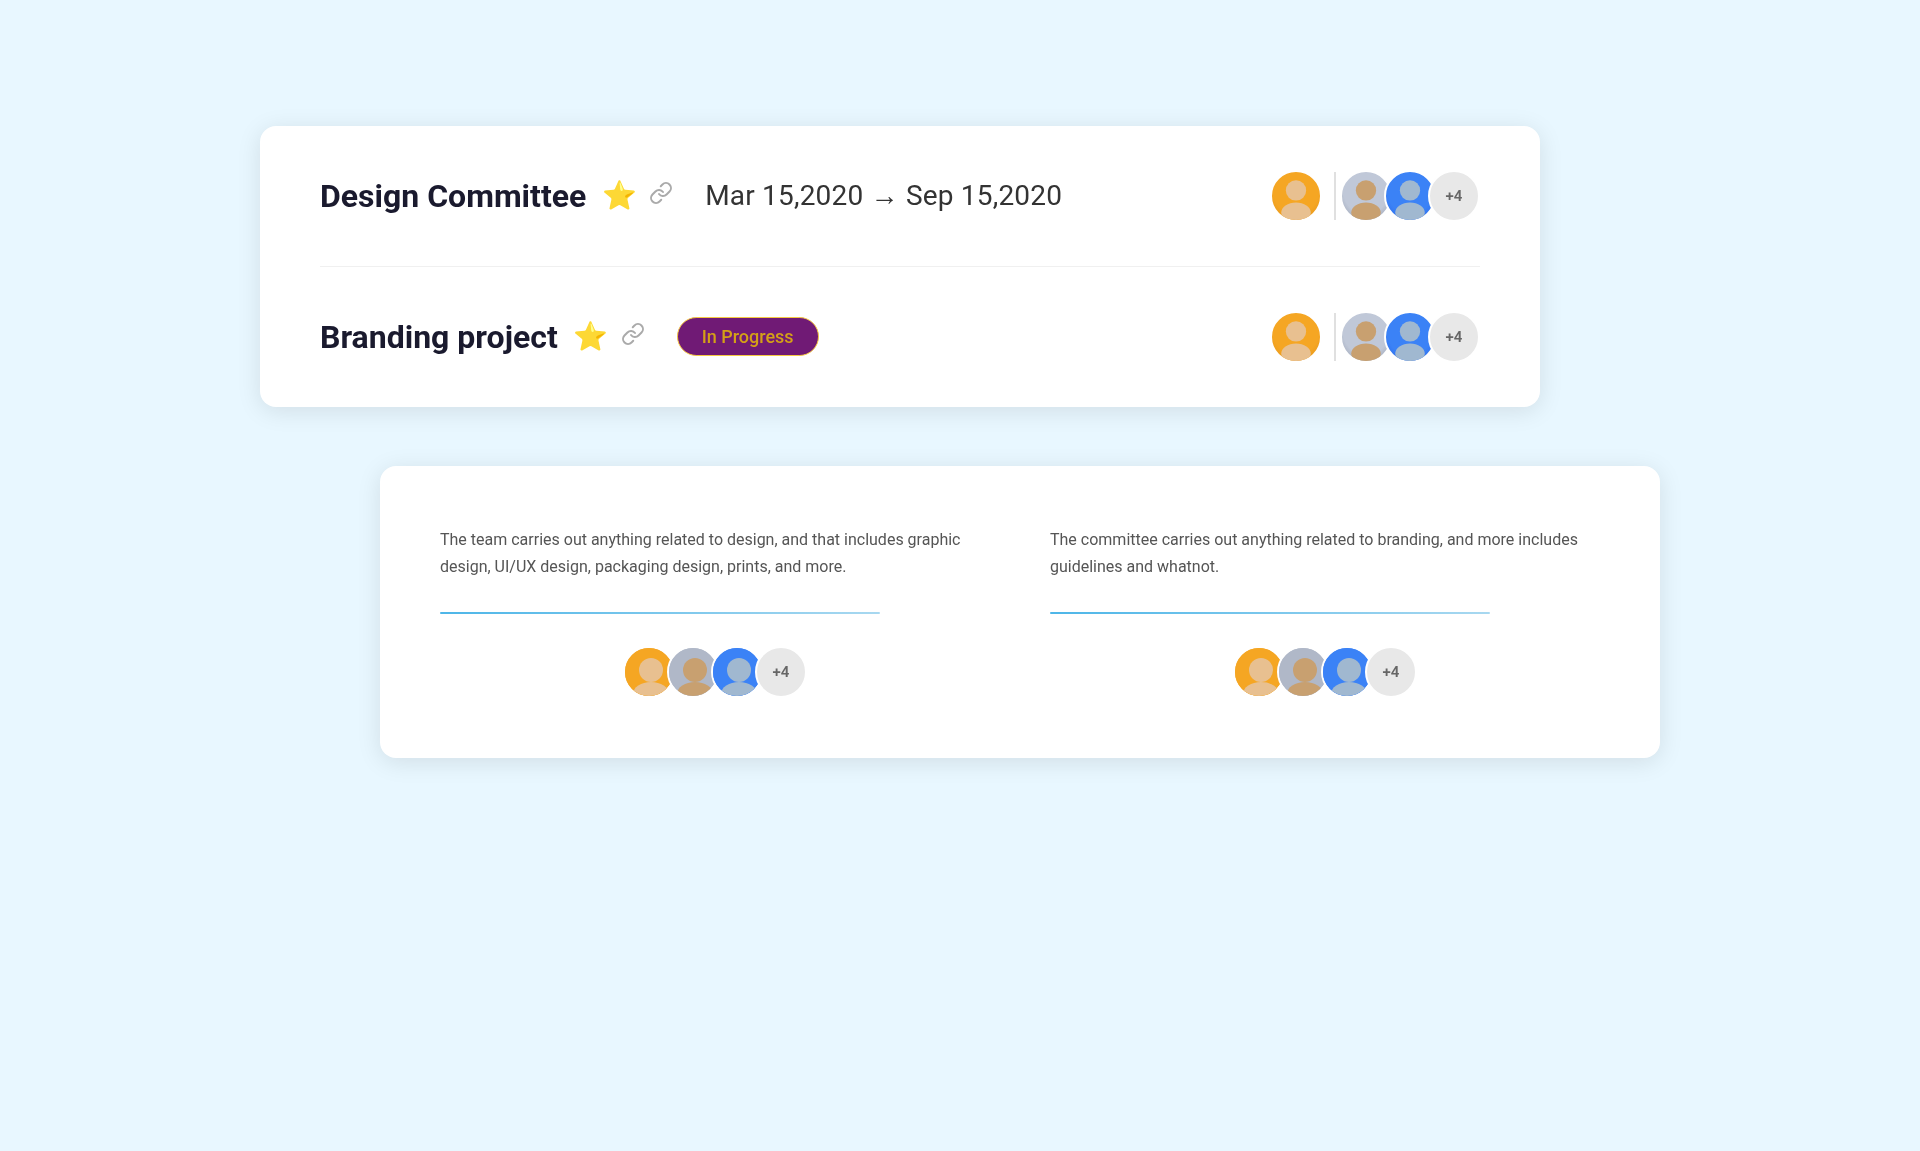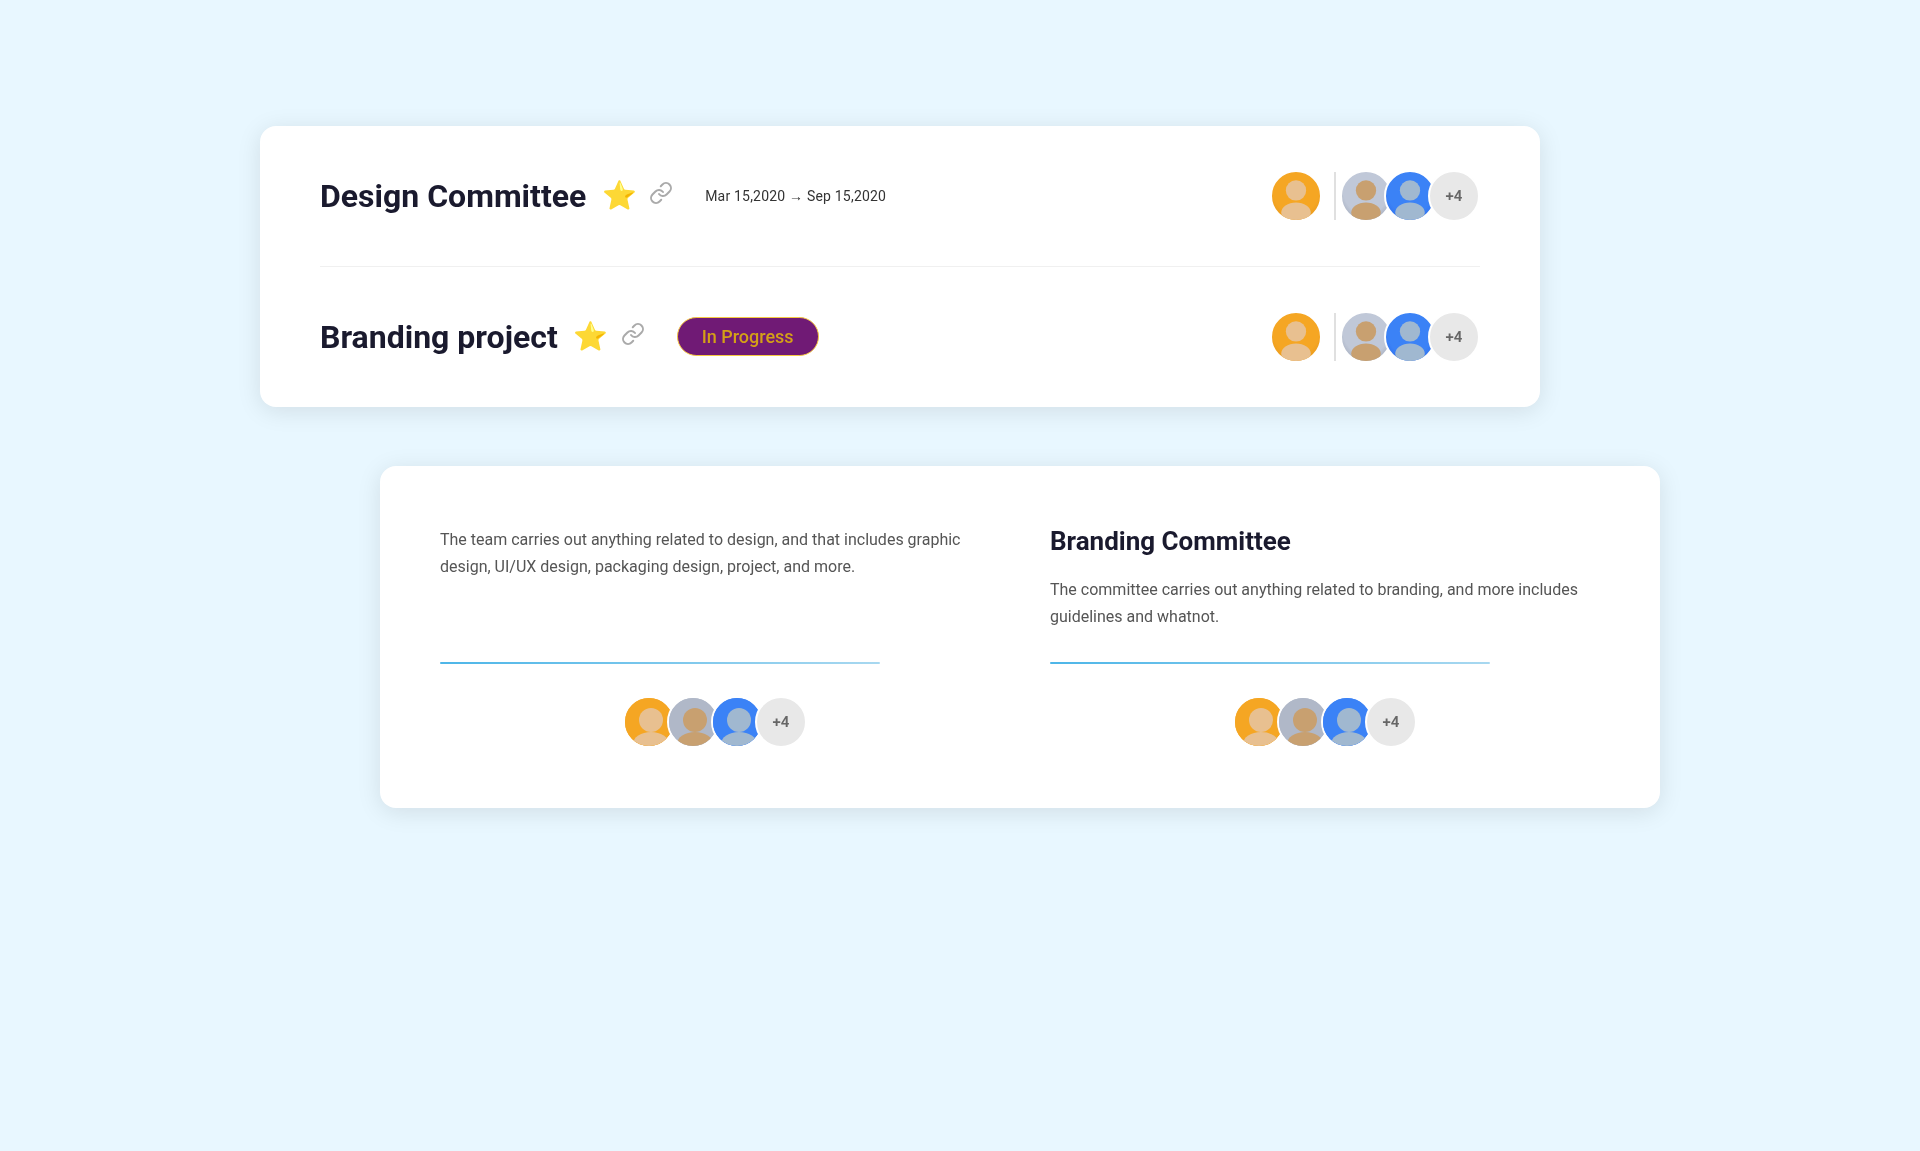--- a/index.html
+++ b/index.html
@@ -55,21 +55,21 @@
     }
 
     .link-icon {
       color: #aaa;
       font-size: 22px;
       margin-right: 32px;
       cursor: pointer;
     }
 
     .date-range {
-      font-size: 14px;
+      font-size: 28px;
       color: #333;
       margin-right: auto;
       letter-spacing: 0.2px;
     }
 
     .in-progress-badge {
       background: #701a75;
       color: #d4a017;
       border: 1.5px solid #f5c842;
       border-radius: 20px;
@@ -272,21 +272,21 @@
         <div class="avatar-count">+4</div>
       </div>
     </div>
 
   </div>
 
   <div class="card-bottom">
     <div class="card-bottom-inner">
 
       <div class="team-section">
-        <div class="team-desc">The team carries out anything related to design, and that includes graphic design, UI/UX design, packaging design, project, and more.</div>
+        <div class="team-desc">The team carries out anything related to design, and that includes graphic design, UI/UX design, packaging design, prints, and more.</div>
         <div class="team-divider"></div>
         <div class="team-avatars">
           <div class="face-svg av1">
             <svg width="52" height="52" viewBox="0 0 52 52">
                 <rect width="52" height="52" fill="#f5a623"></rect>
                 <circle cx="26" cy="22" r="12" fill="#e8c090"></circle>
                 <ellipse cx="26" cy="46" rx="18" ry="12" fill="#e8c090"></ellipse>
               </svg>
           </div>
           <div class="face-svg av2" style="background:#b0b8c8">
@@ -301,21 +301,20 @@
                 <rect width="52" height="52" fill="#3b82f6"></rect>
                 <circle cx="26" cy="22" r="12" fill="#a0b8d0"></circle>
                 <ellipse cx="26" cy="46" rx="18" ry="12" fill="#a0b8d0"></ellipse>
               </svg>
           </div>
           <div class="avatar-count" style="margin-left:-8px">+4</div>
         </div>
       </div>
 
       <div class="team-section">
-        <div class="team-title">Branding Committee</div>
         <div class="team-desc">The committee carries out anything related to branding, and more includes guidelines and whatnot.</div>
         <div class="team-divider"></div>
         <div class="team-avatars">
           <div class="face-svg" style="background:#f5a623; margin-left:0">
             <svg width="52" height="52" viewBox="0 0 52 52">
                 <rect width="52" height="52" fill="#f5a623"></rect>
                 <circle cx="26" cy="22" r="12" fill="#e8c090"></circle>
                 <ellipse cx="26" cy="46" rx="18" ry="12" fill="#e8c090"></ellipse>
               </svg>
           </div>

